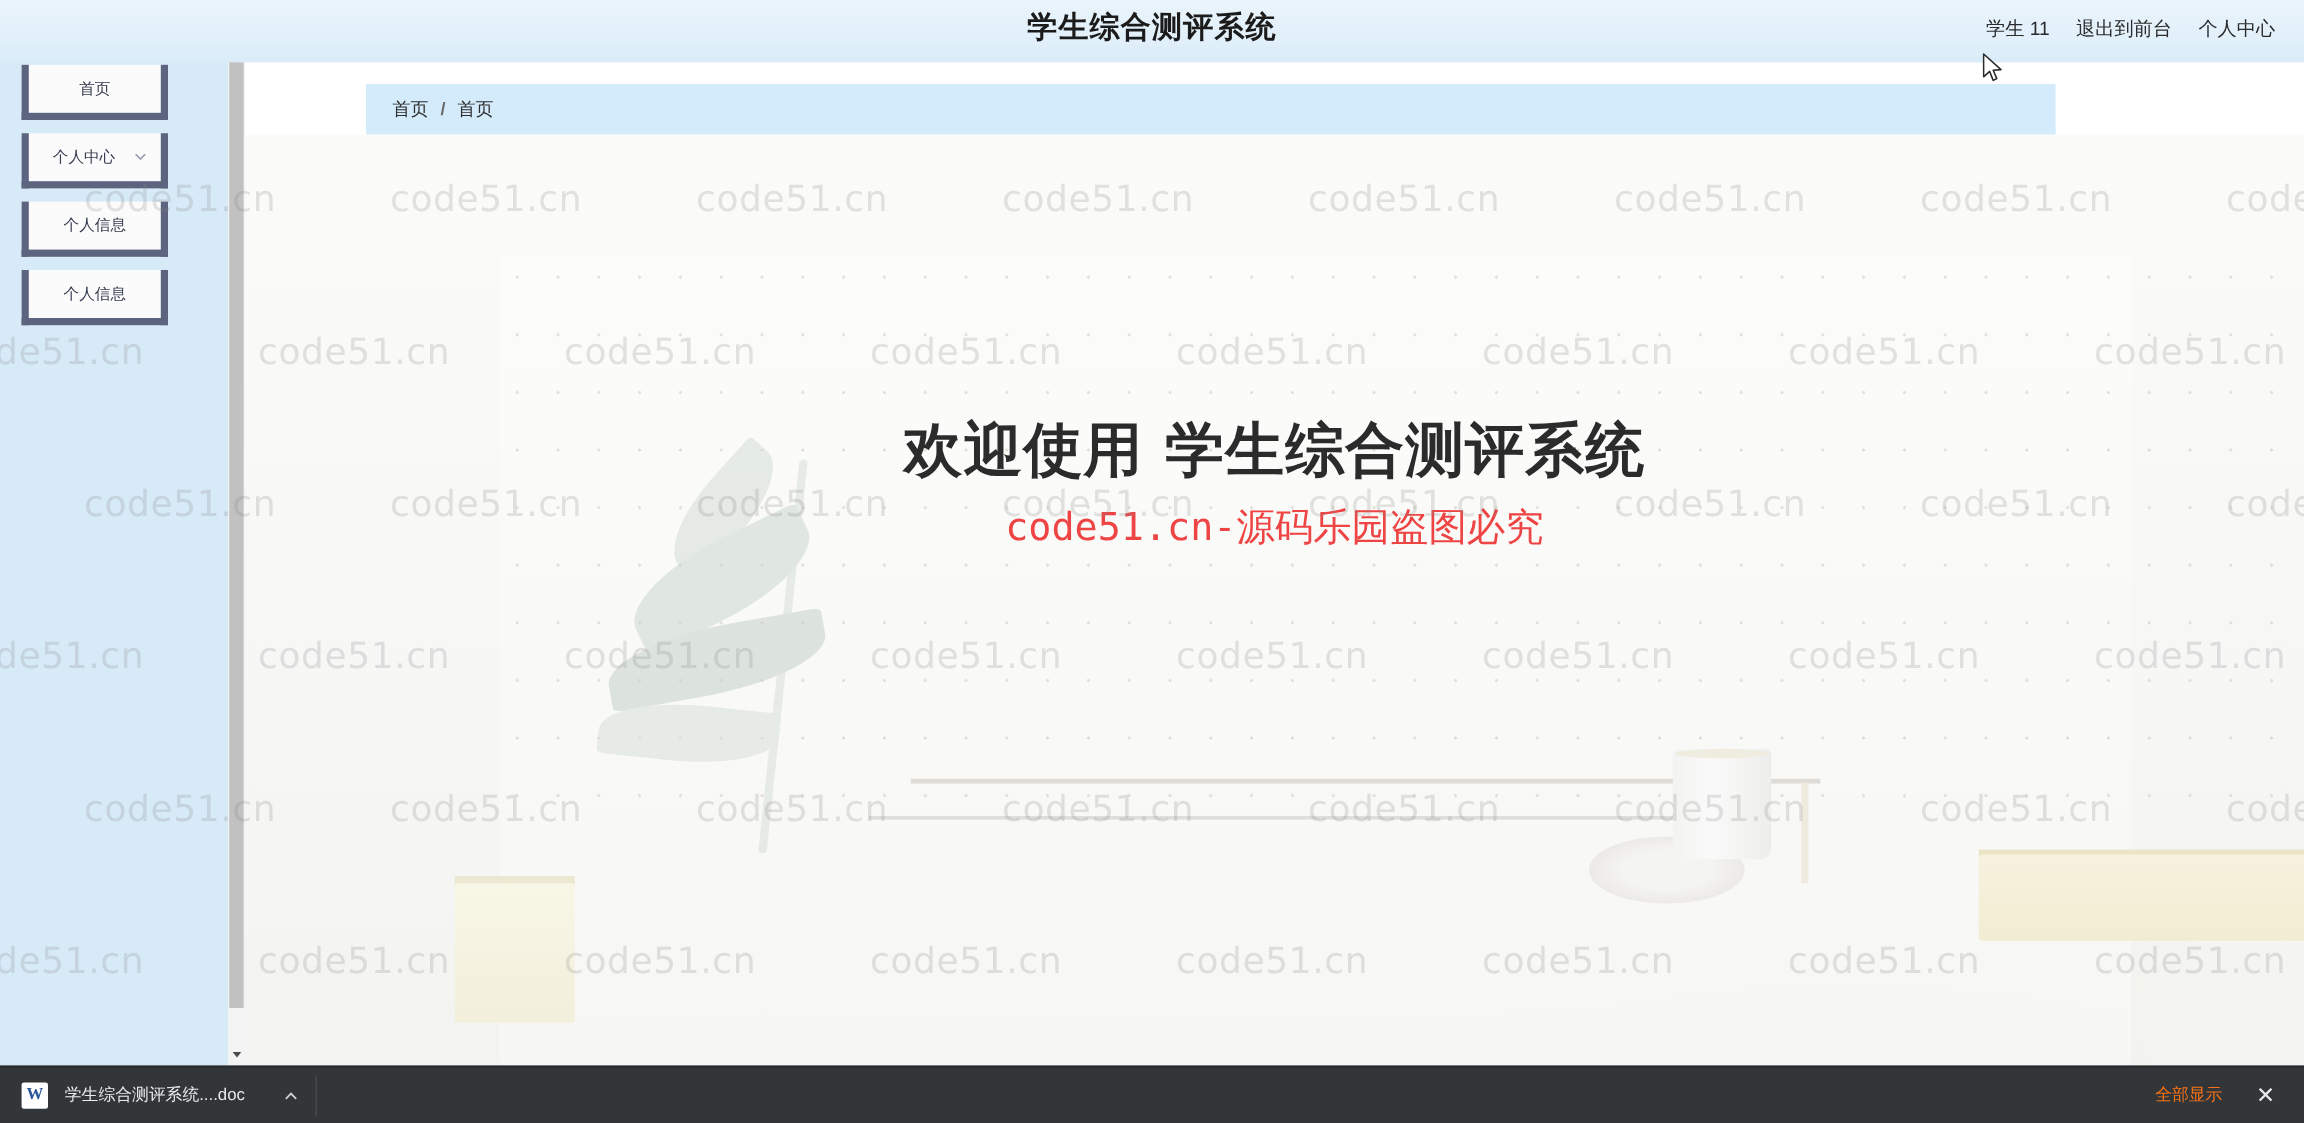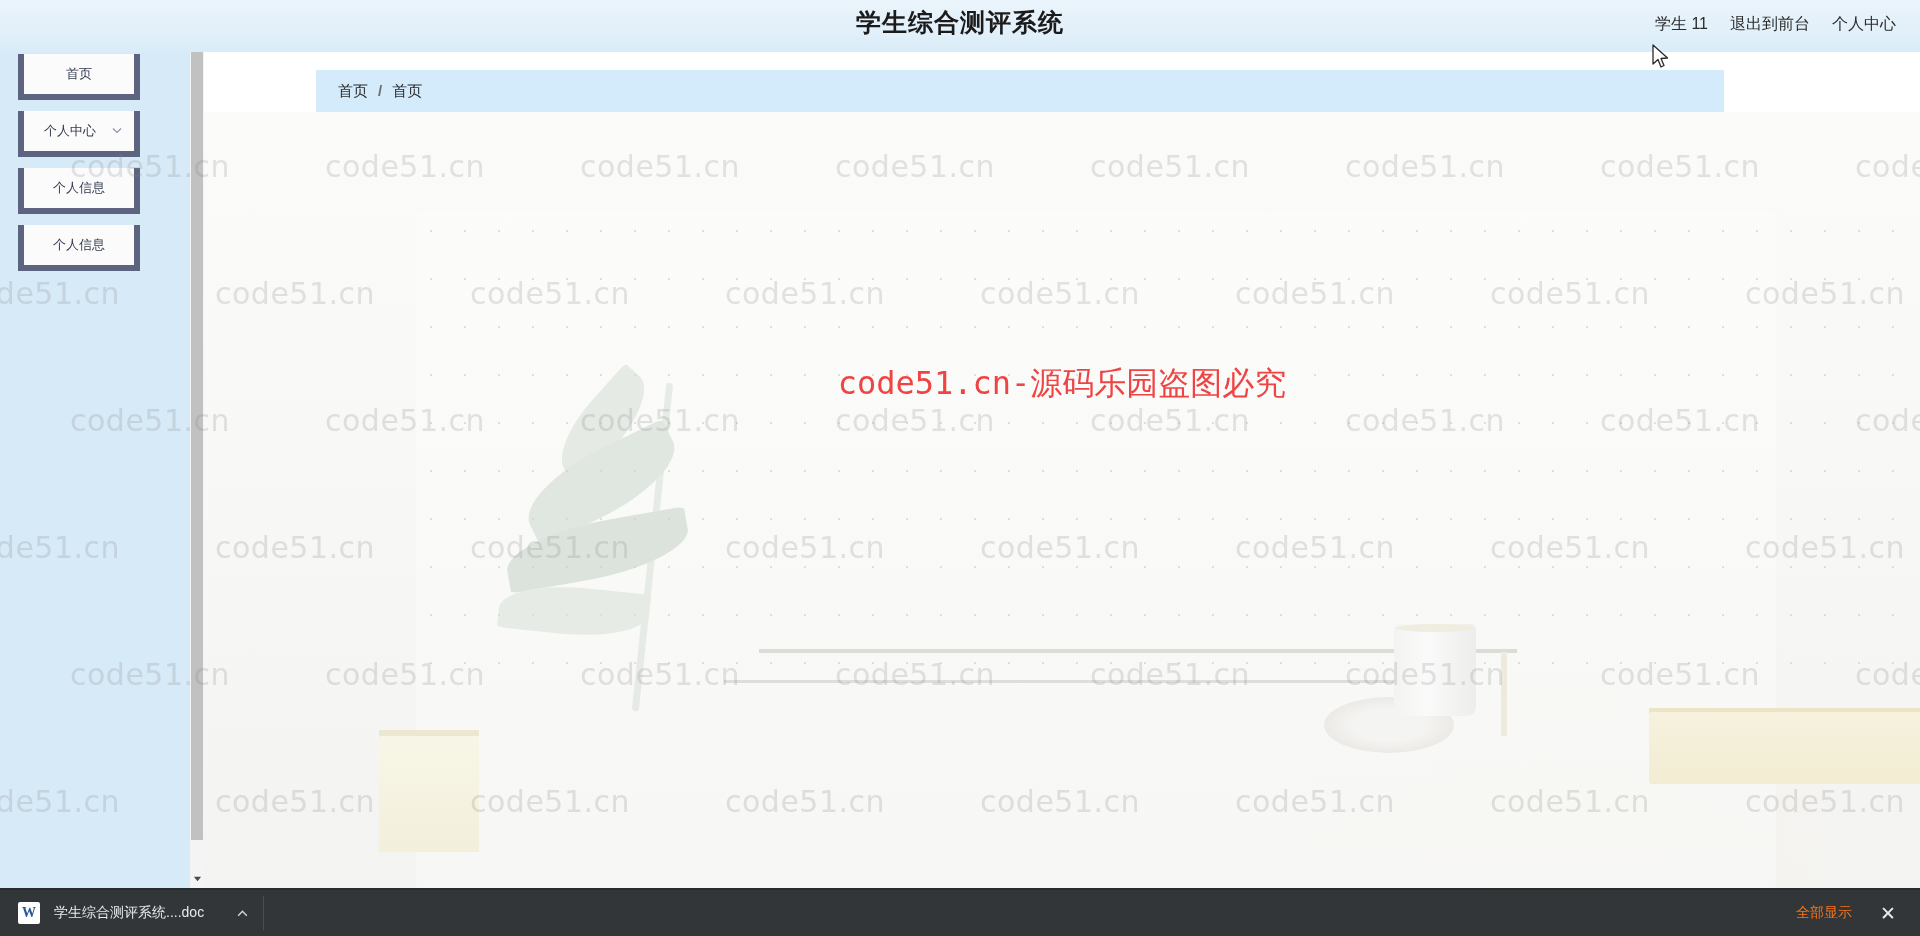--- a/index.html
+++ b/index.html
@@ -150,21 +150,21 @@
     width: 1716px;
     height: 840px;
     background: #ffffff;
     overflow: hidden;
     z-index: 20;
   }
 
   
   .crumb-wrap {
     position: absolute;
-    top: 22px; left: 112px;
+    top: 22px; left: 101px;
     width: 1408px;
     height: 42px;
     background: #d3ebfb;
     display: flex;
     align-items: center;
     padding-left: 22px;
     z-index: 25;
   }
   .crumb { font-size: 15px; color: #2c2c2c; }
   .crumb .sep { margin: 0 10px; color: #6b6b6b; font-weight: 600; }
@@ -434,20 +434,21 @@
       <div class="obj box-yellow"></div>
     </div>
 
     <div class="crumb-wrap">
       <div class="crumb">
         <a>首页</a><span class="sep">/</span><span>首页</span>
       </div>
     </div>
 
     <div class="welcome">
+      <div class="welcome-title">欢迎使用 学生综合测评系统</div>
       <div class="welcome-sub">code51.cn-源码乐园盗图必究</div>
     </div>
 
   </div>
 </div>
 
 <div class="header">
   <div class="header-title">学生综合测评系统</div>
   <div class="header-right">
     <span>学生 11</span>

